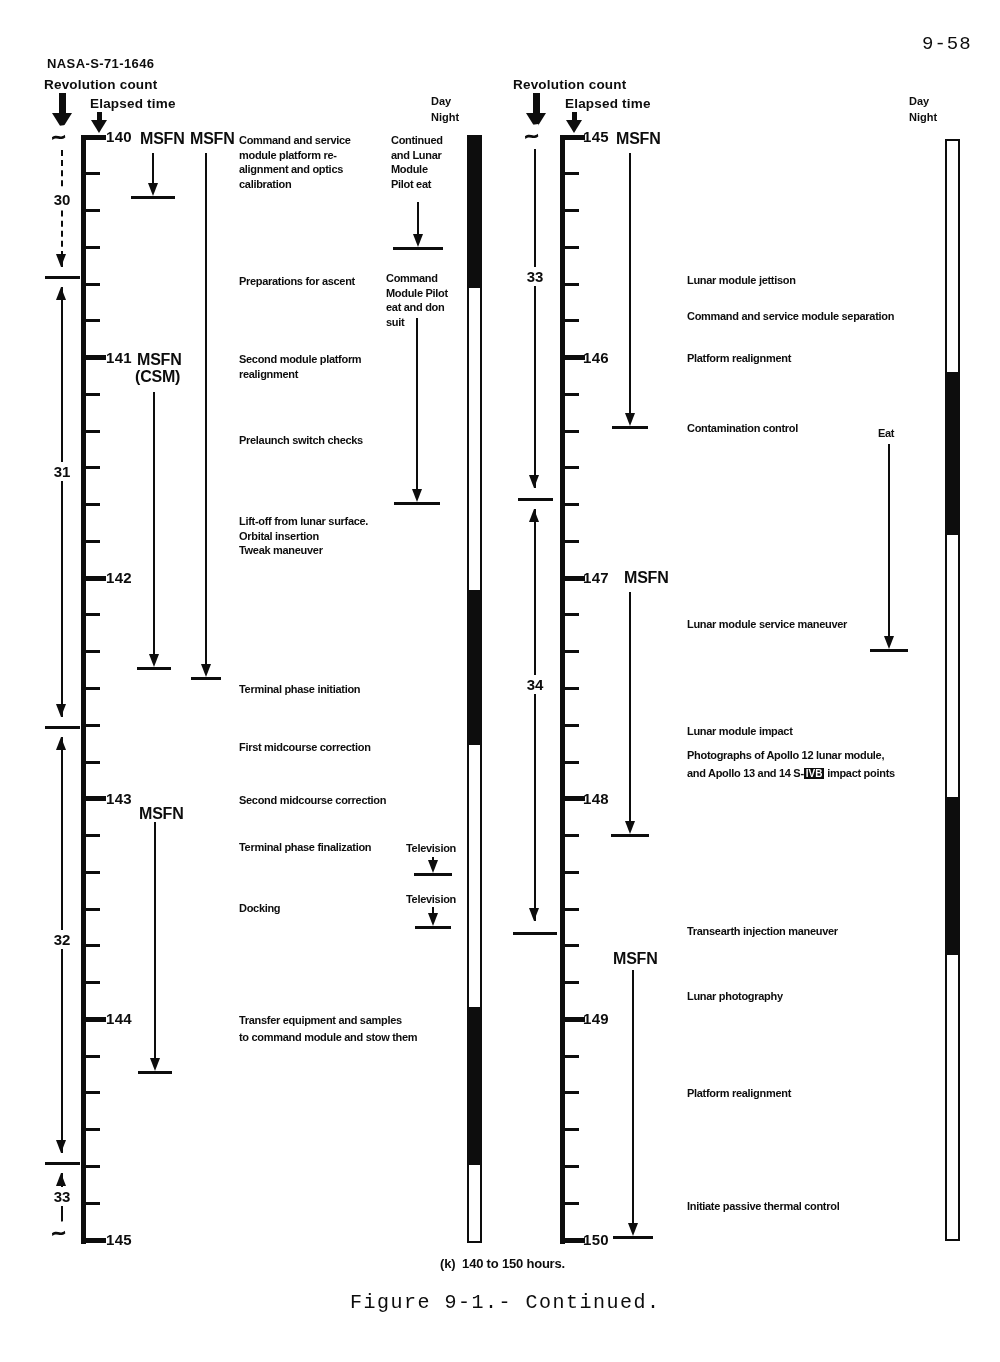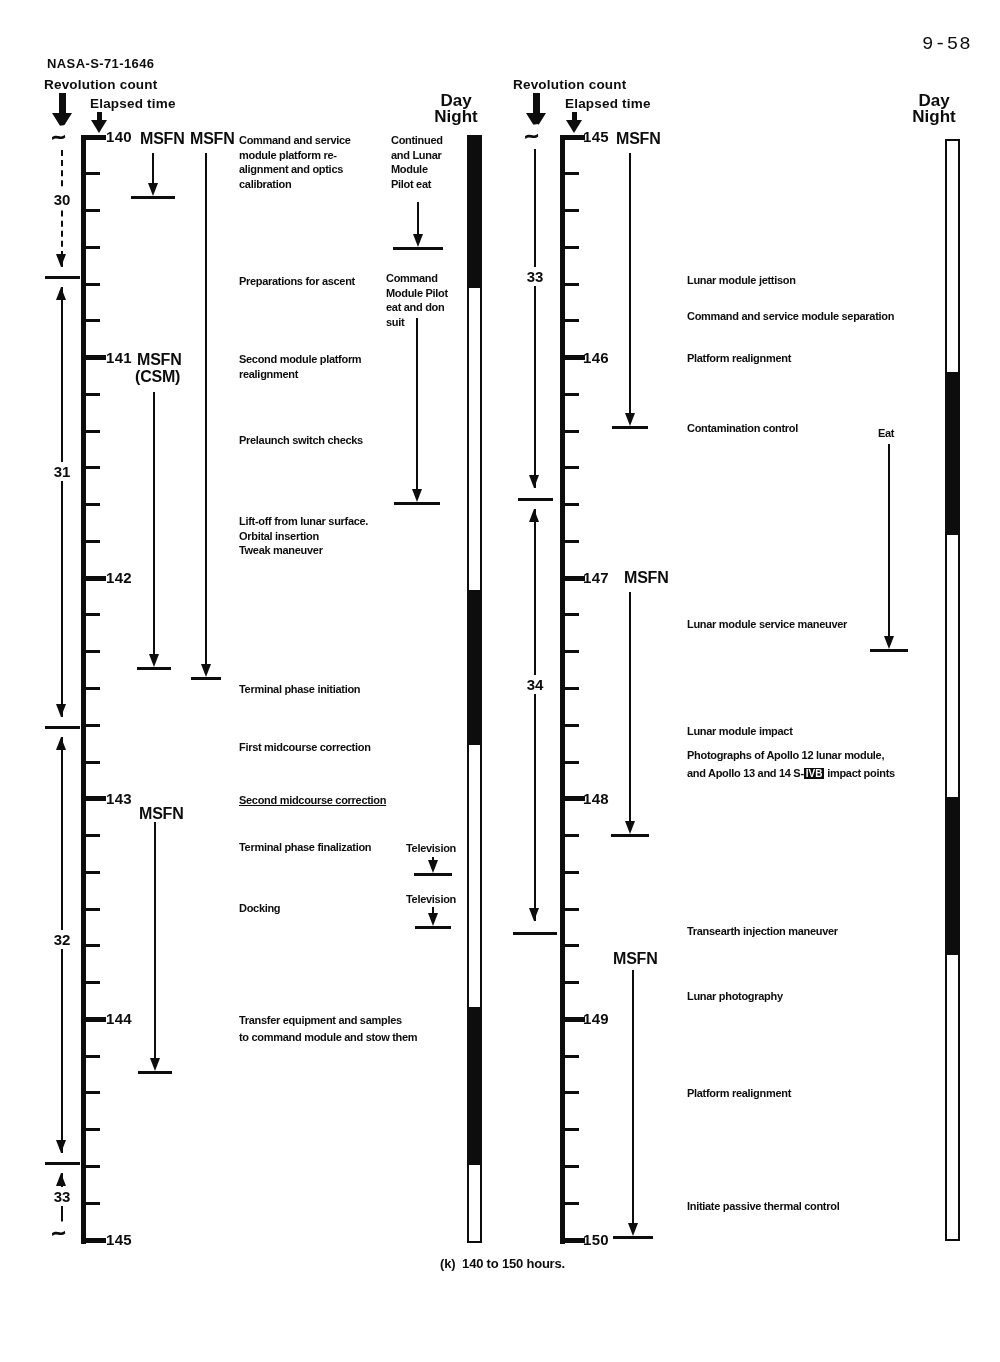--- a/index.html
+++ b/index.html
@@ -13,21 +13,21 @@
   .hour-label{font-size:15px;letter-spacing:0.3px}
   .msfn{font-size:16px;letter-spacing:-0.2px}
   .revnum{position:absolute;font-weight:bold;font-size:15px;width:30px;text-align:center;background:#fff;padding:1px 0}
   .tri-down{position:absolute;width:0;height:0;border-left:5px solid transparent;border-right:5px solid transparent;border-top:13px solid var(--ink,#0d0d0d)}
   .tri-up{position:absolute;width:0;height:0;border-left:5px solid transparent;border-right:5px solid transparent;border-bottom:13px solid var(--ink,#0d0d0d)}
   .bar-outline{position:absolute;border:2px solid var(--ink,#0d0d0d);background:#fff}
   .squig{position:absolute;font-size:26px;font-weight:bold;background:#fff;line-height:22px;padding:0 1px;transform:rotate(-8deg)}
   .hlabel{position:absolute;font-weight:bold;font-size:13.5px;letter-spacing:0.2px;white-space:nowrap}
   .htri{position:absolute;width:0;height:0;border-style:solid;border-color:var(--ink,#0d0d0d) transparent transparent transparent}
   .hstem{position:absolute;background:var(--ink,#0d0d0d)}
-  .dn{position:absolute;font-weight:bold;font-size:17px;text-align:center;width:50px;line-height:16px}
+  .dn{position:absolute;font-weight:bold;font-size:11px;text-align:left;width:50px;line-height:16px}
   .mono{font-family:"Liberation Mono",monospace}
   .pagenum{position:absolute;left:922px;top:33px;font-size:19px;letter-spacing:1px}
   .nasaid{position:absolute;left:47px;top:56px;font-size:13px;letter-spacing:0.4px;font-weight:bold}
   .subcap{position:absolute;left:440px;top:1256px;font-weight:bold;font-size:13px;letter-spacing:-0.2px}
   .figcap{position:absolute;left:350px;top:1291px;font-size:20px;letter-spacing:1.5px}
   .invbox{background:var(--ink,#0d0d0d);color:#fff;padding:0 2px;font-size:10px;letter-spacing:0}
 </style>
 </head>
 <body>
 
@@ -56,20 +56,21 @@
     <div class="hlabel" style="left:565px;top:96px">Elapsed time</div>
     <div class="hstem" style="left:572px;top:112px;width:5px;height:9px"></div>
     <div class="htri" style="left:566px;top:120px;border-width:13px 8px 0 8px"></div>
     <div class="dn" style="left:909px;top:93px">
       <div>Day</div>
       <div>Night</div>
     </div>
   </div>
 
   <div class="subcap">(k)&nbsp; 140 to 150 hours.</div>
+  <div class="figcap mono">Figure 9-1.- Continued.</div>
 <div class="ink" style="left: 81px; top: 135px; width: 5px; height: 1109px;"></div>
     <div class="ink" style="left: 81px; top: 134.5px; width: 25px; height: 5px;"></div>
     <div class="txt hour-label" style="left: 106px; top: 128px;">140</div>
     <div class="ink" style="left: 81px; top: 172.267px; width: 19px; height: 3px;"></div>
     <div class="ink" style="left: 81px; top: 209.033px; width: 19px; height: 3px;"></div>
     <div class="ink" style="left: 81px; top: 245.8px; width: 19px; height: 3px;"></div>
     <div class="ink" style="left: 81px; top: 282.567px; width: 19px; height: 3px;"></div>
     <div class="ink" style="left: 81px; top: 319.333px; width: 19px; height: 3px;"></div>
     <div class="ink" style="left: 81px; top: 355.1px; width: 25px; height: 5px;"></div>
     <div class="txt hour-label" style="left: 106px; top: 348.6px;">141</div>
@@ -151,21 +152,21 @@
       <div style="line-height: 14.5px;">Orbital insertion</div>
       <div style="line-height: 14.5px;">Tweak maneuver</div>
     </div>
     <div class="txt" style="left: 239px; top: 682px;">
       <div style="line-height: 14.5px;">Terminal phase initiation</div>
     </div>
     <div class="txt" style="left: 239px; top: 740px;">
       <div style="line-height: 14.5px;">First midcourse correction</div>
     </div>
     <div class="txt" style="left: 239px; top: 793px;">
-      <div style="line-height: 14.5px; text-decoration: underline;">Second midcourse correction</div>
+      <div style="line-height: 14.5px;">Second midcourse correction</div>
     </div>
     <div class="txt" style="left: 239px; top: 840px;">
       <div style="line-height: 14.5px;">Terminal phase finalization</div>
     </div>
     <div class="txt" style="left: 239px; top: 901px;">
       <div style="line-height: 14.5px;">Docking</div>
     </div>
     <div class="txt" style="left: 239px; top: 1012px;">
       <div style="line-height: 17px;">Transfer equipment and samples</div>
       <div style="line-height: 17px;">to command module and stow them</div>

